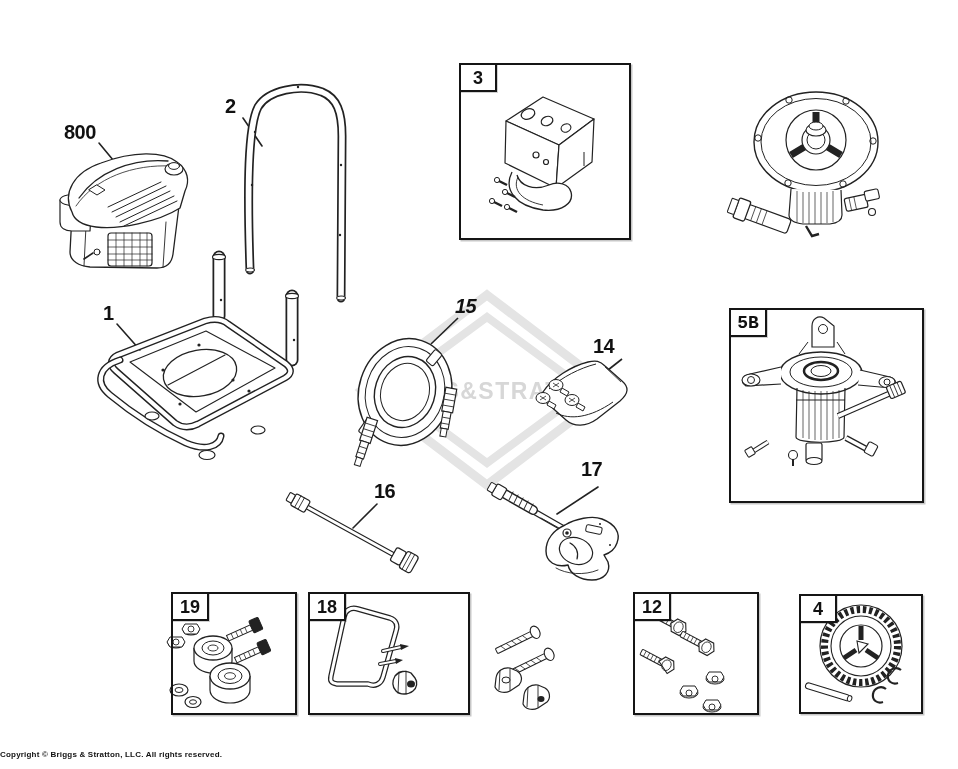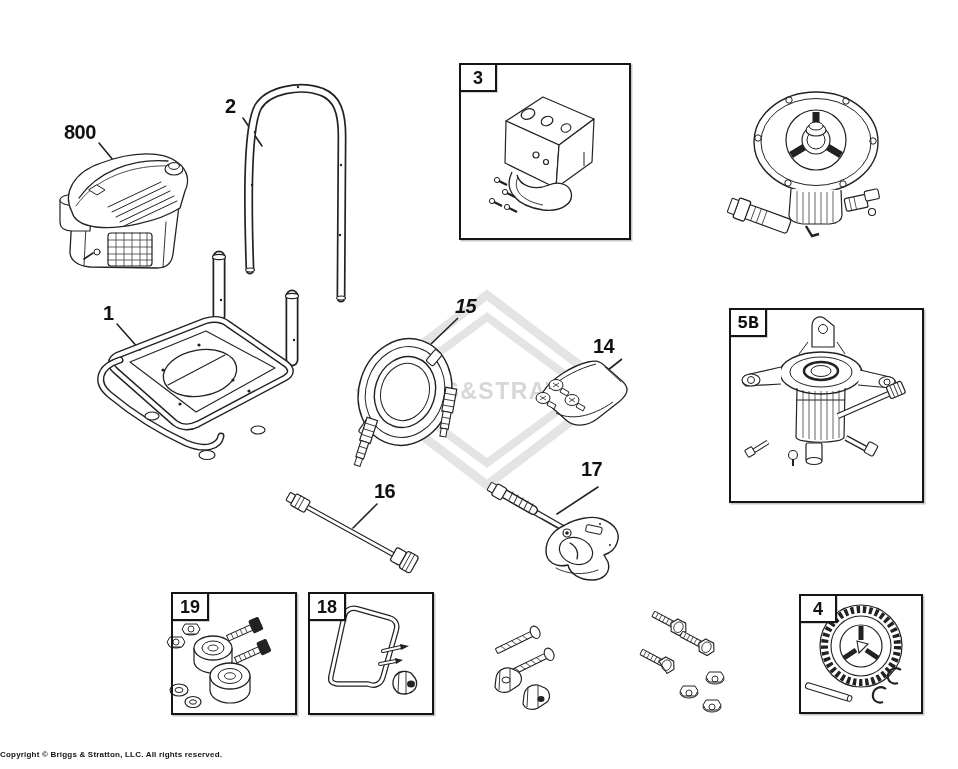--- a/index.html
+++ b/index.html
@@ -418,21 +418,24 @@
 
   <div class="pbox" style="left:459px;top:63px;width:168px;height:173px;">
     <div class="pbox-num">3</div>
   </div>
   <div class="pbox" style="left:729px;top:308px;width:191px;height:191px;font-family:Liberation Mono, monospace;">
     <div class="pbox-num">5B</div>
   </div>
   <div class="pbox" style="left:127px;top:592px;width:122px;height:119px;margin-left:44px;">
     <div class="pbox-num">19</div>
   </div>
-  <div class="pbox" style="left:308px;top:592px;width:122px;height:119px;">
+  <div class="pbox" style="left:308px;top:592px;width:122px;height:119px;padding-left:36px;">
     <div class="pbox-num">18</div>
+  </div>
+  <div class="pbox" style="left:633px;top:592px;width:122px;height:119px;">
+    <div class="pbox-num">12</div>
   </div>
   <div class="pbox" style="left:799px;top:594px;width:120px;height:116px;">
     <div class="pbox-num">4</div>
   </div>
 
   <div id="copyright">Copyright © Briggs &amp; Stratton, LLC. All rights reserved.</div>
 </div>
 
 </body></html>

